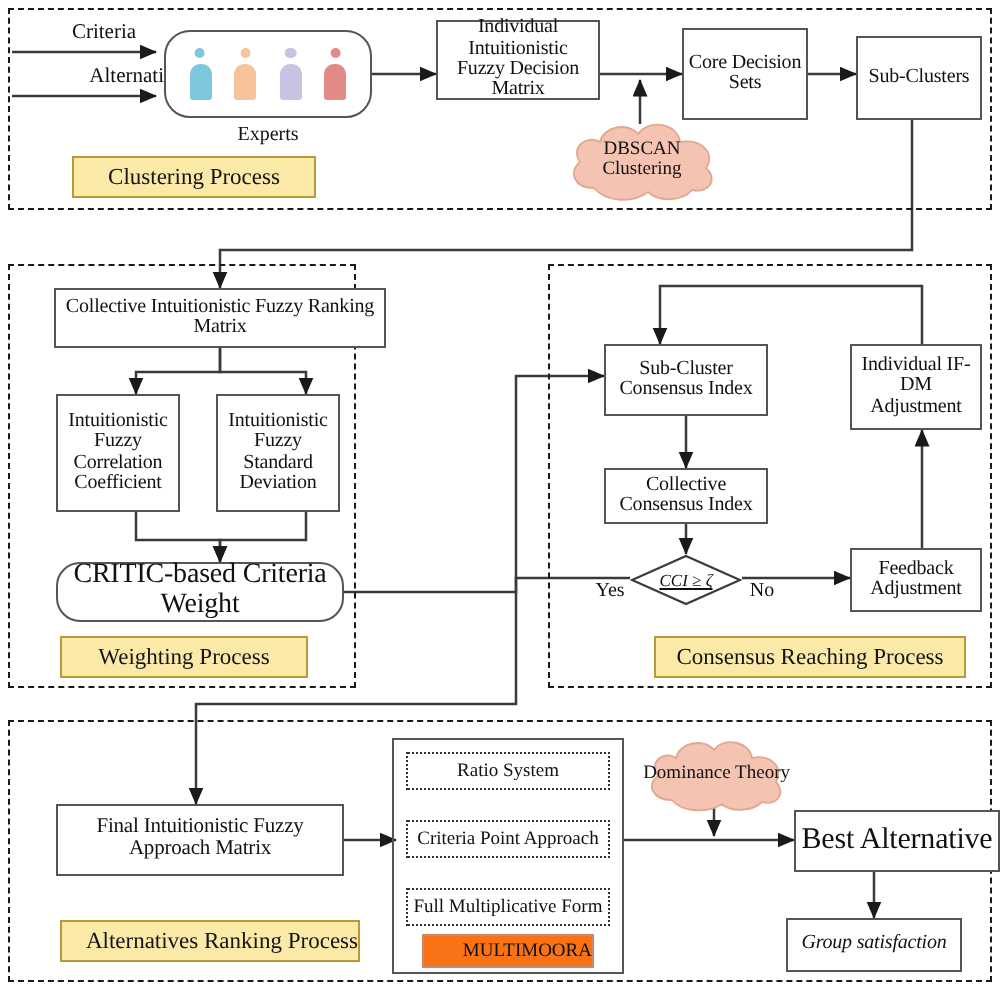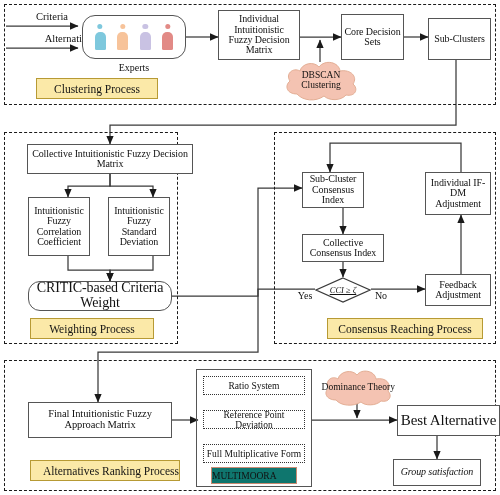--- a/index.html
+++ b/index.html
@@ -35,22 +35,22 @@
   .cloud .ctxt{position:absolute;left:0;top:0;width:100%;height:100%;
        display:flex;flex-direction:column;align-items:flex-end;justify-content:center;
        text-align:center;line-height:1.06;color:#111;}
 
   .diamond{position:absolute;}
   .diamond .dtxt{position:absolute;left:0;top:0;width:100%;height:100%;
        display:flex;align-items:center;justify-content:center;font-style:italic;color:#111;}
 
   .dotbox{position:absolute;box-sizing:border-box;border:1.15px dotted #333;background:#fff;
        display:flex;align-items:center;justify-content:center;text-align:center;}
-  .multimoora{position:absolute;box-sizing:border-box;background:#0f766e;border:1.1px solid #c98a72;
-       display:flex;align-items:center;justify-content:flex-start;text-align:center;}
+  .multimoora{position:absolute;box-sizing:border-box;background:#f97316;border:1.1px solid #c98a72;
+       display:flex;align-items:center;justify-content:flex-end;text-align:center;}
   .groupbox{font-style:italic;}
   .outerbox{position:absolute;box-sizing:border-box;border:1.3px solid #555;background:transparent;}
 </style>
 </head>
 <body>
 
 <div id="stage">
 
   <svg id="wires" viewBox="0 0 500 495">
     <defs>
@@ -124,21 +124,21 @@
       <div class="head" style="background:#c9c2e3;"></div>
         <div class="body" style="background:#c9c2e3;"></div>
     </div>
     <div class="person">
       <div class="head" style="background:#e28a86;"></div>
         <div class="body" style="background:#e28a86;"></div>
     </div>
   </div>
   <div class="lbl" style="left:82px;top:62px;width:104px;font-size:10px;">Experts</div>
 
-  <div class="node" style="left:218px;top:10px;width:82px;height:50px;font-size:10px;">
+  <div class="node" style="left:218px;top:10px;width:82px;height:40px;font-size:10px;">
     <span>Individual Intuitionistic Fuzzy Decision Matrix</span>
   </div>
 
   <div class="node" style="left:341px;top:14px;width:63px;height:46px;font-size:10px;">
     <span>Core Decision Sets</span>
   </div>
 
   <div class="node" style="left:428px;top:18px;width:63px;height:42px;font-size:10px;">
     <span>Sub-Clusters</span>
   </div>
@@ -150,40 +150,40 @@
     <div class="ctxt" style="font-size:9.5px;">
       <span>DBSCAN Clustering</span>
     </div>
   </div>
 
   <div class="tag" style="left:36px;top:78px;width:122px;height:21px;">
     <span>Clustering Process</span>
   </div>
 
   <div class="node" style="left:27px;top:144px;width:166px;height:30px;font-size:10px;">
-    <span>Collective Intuitionistic Fuzzy Decision Matrix</span>
+    <span>Collective Intuitionistic Fuzzy Ranking Matrix</span>
   </div>
 
   <div class="node" style="left:28px;top:197px;width:62px;height:59px;font-size:10px;">
     <span>Intuitionistic Fuzzy Correlation Coefficient</span>
   </div>
 
   <div class="node" style="left:108px;top:197px;width:62px;height:59px;font-size:10px;">
     <span>Intuitionistic Fuzzy Standard Deviation</span>
   </div>
 
   <div class="node" style="left:28px;top:281px;width:144px;height:30px;font-size:14px;border-radius:12px;">
     <span>CRITIC-based Criteria Weight</span>
   </div>
 
   <div class="tag" style="left:30px;top:318px;width:124px;height:21px;">
     <span>Weighting Process</span>
   </div>
 
-  <div class="node" style="left:302px;top:172px;width:62px;height:36px;font-size:10px;">
+  <div class="node" style="left:302px;top:172px;width:82px;height:36px;font-size:10px;">
     <span>Sub-Cluster Consensus Index</span>
   </div>
 
   <div class="node" style="left:302px;top:234px;width:82px;height:28px;font-size:10px;">
     <span>Collective Consensus Index</span>
   </div>
 
   <div class="node" style="left:425px;top:172px;width:66px;height:43px;font-size:10px;">
     <span>Individual IF-DM Adjustment</span>
   </div>
@@ -211,21 +211,21 @@
   <div class="node" style="left:28px;top:402px;width:144px;height:36px;font-size:10.5px;">
     <span>Final  Intuitionistic Fuzzy Approach Matrix</span>
   </div>
 
   <div class="outerbox" style="left:196px;top:369px;width:116px;height:118px;"></div>
 
   <div class="dotbox" style="left:203px;top:376px;width:102px;height:19px;font-size:9.5px;">
     <span>Ratio System</span>
   </div>
   <div class="dotbox" style="left:203px;top:410px;width:102px;height:19px;font-size:9.5px;">
-    <span>Reference Point Deviation</span>
+    <span>Criteria Point Approach</span>
   </div>
   <div class="dotbox" style="left:203px;top:444px;width:102px;height:19px;font-size:9.5px;">
     <span>Full Multiplicative Form</span>
   </div>
   <div class="multimoora" style="left:211px;top:467px;width:86px;height:17px;font-size:9.5px;">
     <span>MULTIMOORA</span>
   </div>
 
   <div class="cloud" style="left:321px;top:367px;width:74px;height:40px;">
     <svg width="74" height="40" viewBox="0 0 74 40">

